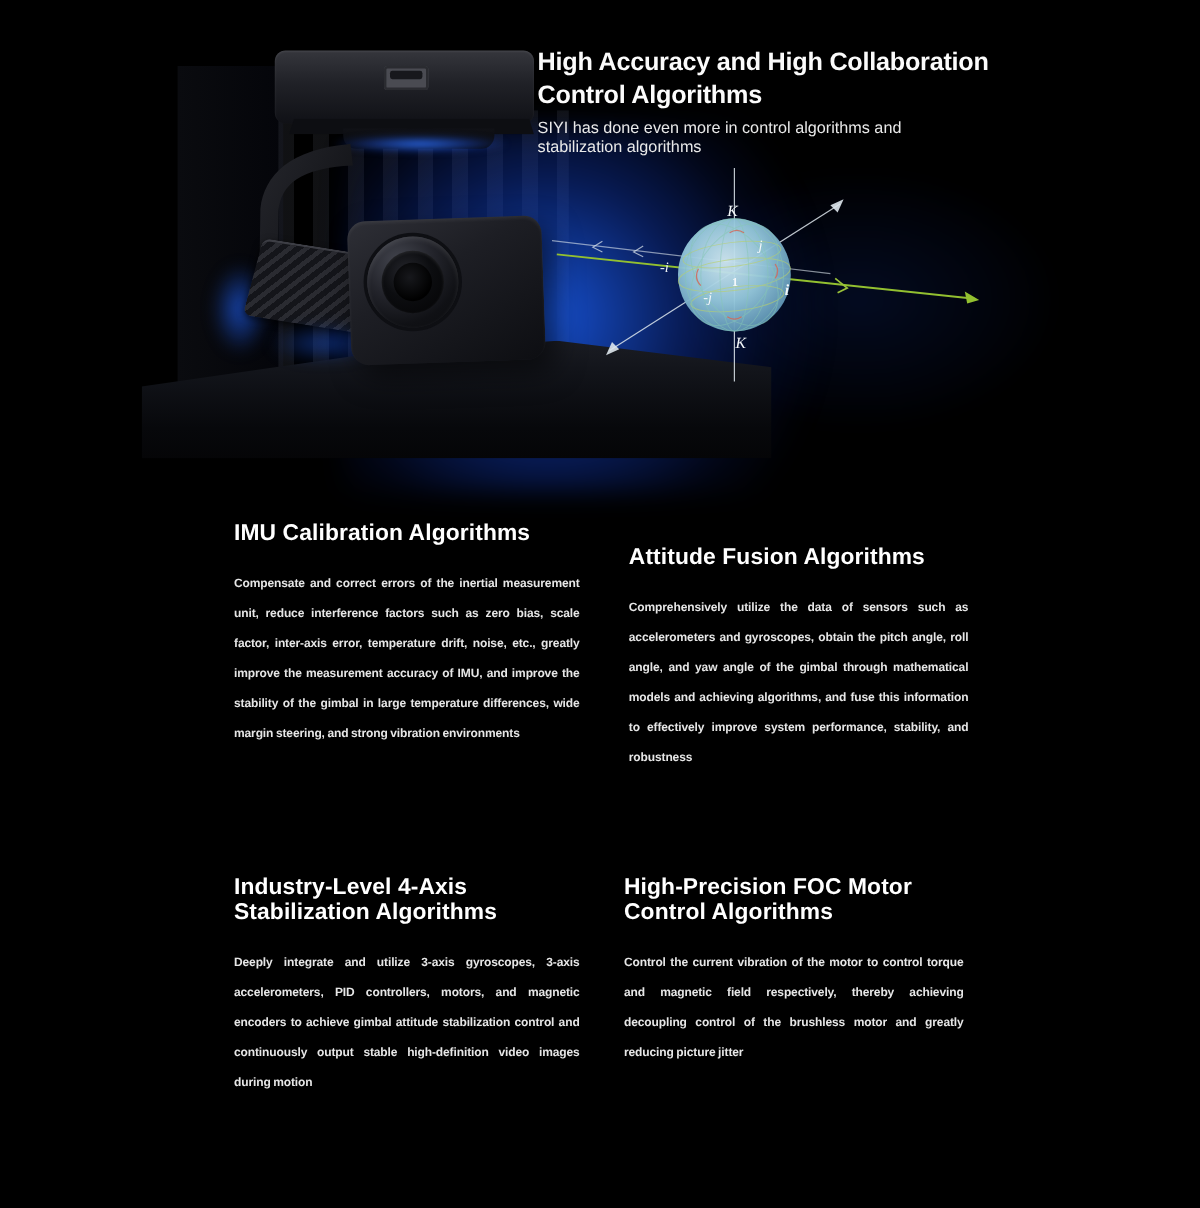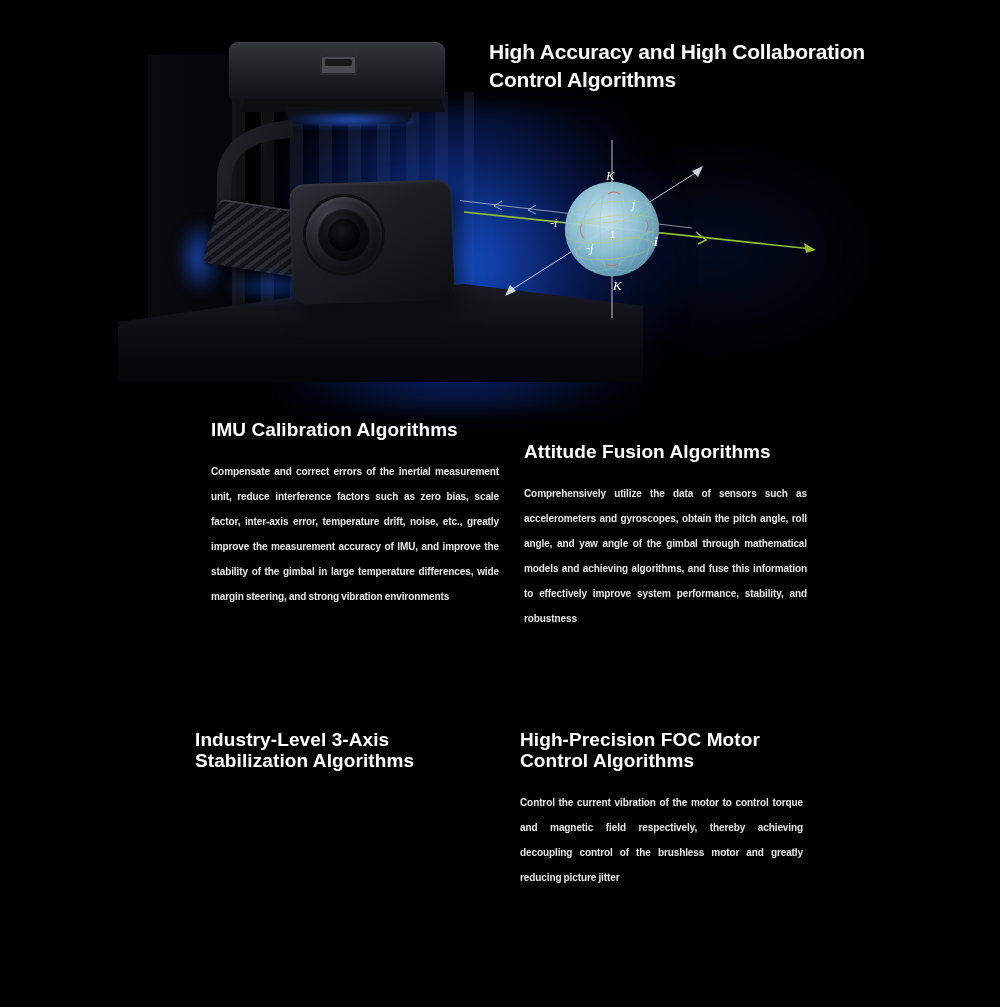--- a/index.html
+++ b/index.html
@@ -60,32 +60,32 @@
     box-shadow:inset 0 1px 3px rgba(255,255,255,0.10);}
   .lens-core{left:328px;top:219px;width:32px;height:32px;border-radius:50%;
     background:radial-gradient(circle at 42% 38%,#17181c,#000 70%);}
 
   .sphere-svg{left:460px;top:128px;width:360px;height:200px;}
 
   
   .hero-copy{left:448px;top:38px;width:420px;}
   .hero-title{margin:0;font-size:21px;font-weight:700;line-height:28px;
     color:#fbfbfb;letter-spacing:-0.2px;}
-  .hero-title .line{display:block;margin-left:41px;}
+  .hero-title .line{display:block;}
   .hero-subtitle{margin:5px 0 0;font-size:13.5px;line-height:15.5px;color:#e9e9e9;}
   .hero-subtitle .line{display:block;}
 
   
   .feature{position:absolute;}
   .feature h2{margin:0 0 19px;font-size:19px;font-weight:700;line-height:21px;
     color:#ffffff;letter-spacing:0.1px;white-space:pre-line;}
   .feature p{margin:0;font-size:10px;line-height:25px;color:#e6e6e6;
     text-align:justify;letter-spacing:-0.1px;word-spacing:-0.5px;font-weight:bold;}
-  .f1{left:195px;top:419px;width:288px;margin-left:16px;}
-  .f2{left:524px;top:441px;width:283px;}
+  .f1{left:195px;top:434px;width:288px;}
+  .f2{left:524px;top:454px;width:283px;}
   .f3{left:195px;top:729px;width:288px;}
   .f4{left:520px;top:729px;width:283px;}
 </style>
 </head>
 <body>
 
 <div class="page">
 
   <div class="abs pillar"></div>
   <div class="abs slats"></div>
@@ -168,35 +168,40 @@
       <text x="90" y="99" font-size="12">-i</text>
       <text x="150" y="110" font-size="10" font-weight="bold" font-style="normal">1</text>
     </g>
   </svg>
 
   <div class="abs hero-copy">
     <h1 class="hero-title">
       <span class="line">High Accuracy and High Collaboration</span>
       <span class="line">Control Algorithms</span>
     </h1>
+    <p class="hero-subtitle">
+      <span class="line">SIYI has done even more in control algorithms and</span>
+      <span class="line">stabilization algorithms</span>
+    </p>
   </div>
 
   <article class="feature f1">
     <h2>IMU Calibration Algorithms</h2>
     <p>Compensate and correct errors of the inertial measurement unit, reduce interference factors such as zero bias, scale factor, inter-axis error, temperature drift, noise, etc., greatly improve the measurement accuracy of IMU, and improve the stability of the gimbal in large temperature differences, wide margin steering, and strong vibration environments</p>
   </article>
 
   <article class="feature f2">
     <h2>Attitude Fusion Algorithms</h2>
     <p>Comprehensively utilize the data of sensors such as accelerometers and gyroscopes, obtain the pitch angle, roll angle, and yaw angle of the gimbal through mathematical models and achieving algorithms, and fuse this information to effectively improve system performance, stability, and robustness</p>
   </article>
 
   <article class="feature f3">
-    <h2>Industry-Level 3-Axis
+    <h2>Industry-Level 4-Axis
 Stabilization Algorithms</h2>
+    <p>Deeply integrate and utilize 3-axis gyroscopes, 3-axis accelerometers, PID controllers, motors, and magnetic encoders to achieve gimbal attitude stabilization control and continuously output stable high-definition video images during motion</p>
   </article>
 
   <article class="feature f4">
     <h2>High-Precision FOC Motor
 Control Algorithms</h2>
     <p>Control the current vibration of the motor to control torque and magnetic field respectively, thereby achieving decoupling control of the brushless motor and greatly reducing picture jitter</p>
   </article>
 
 </div>
 

